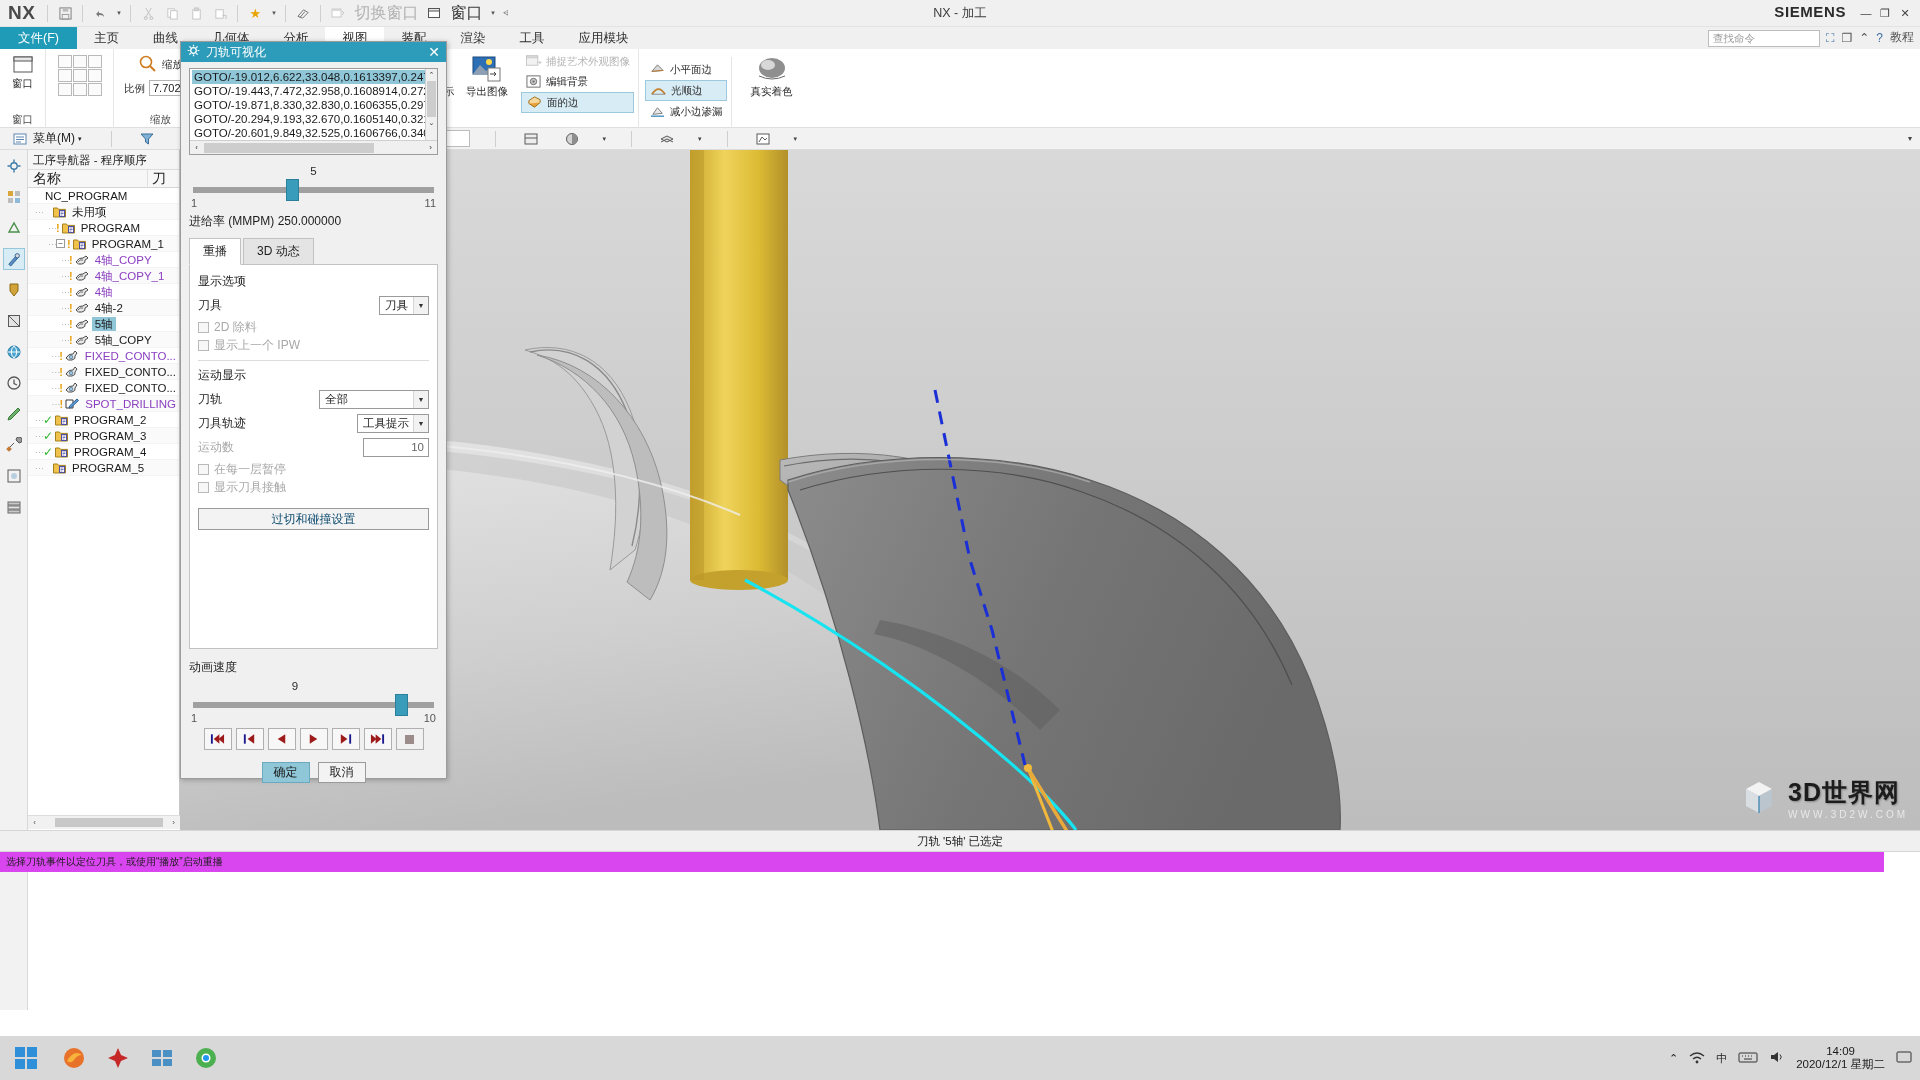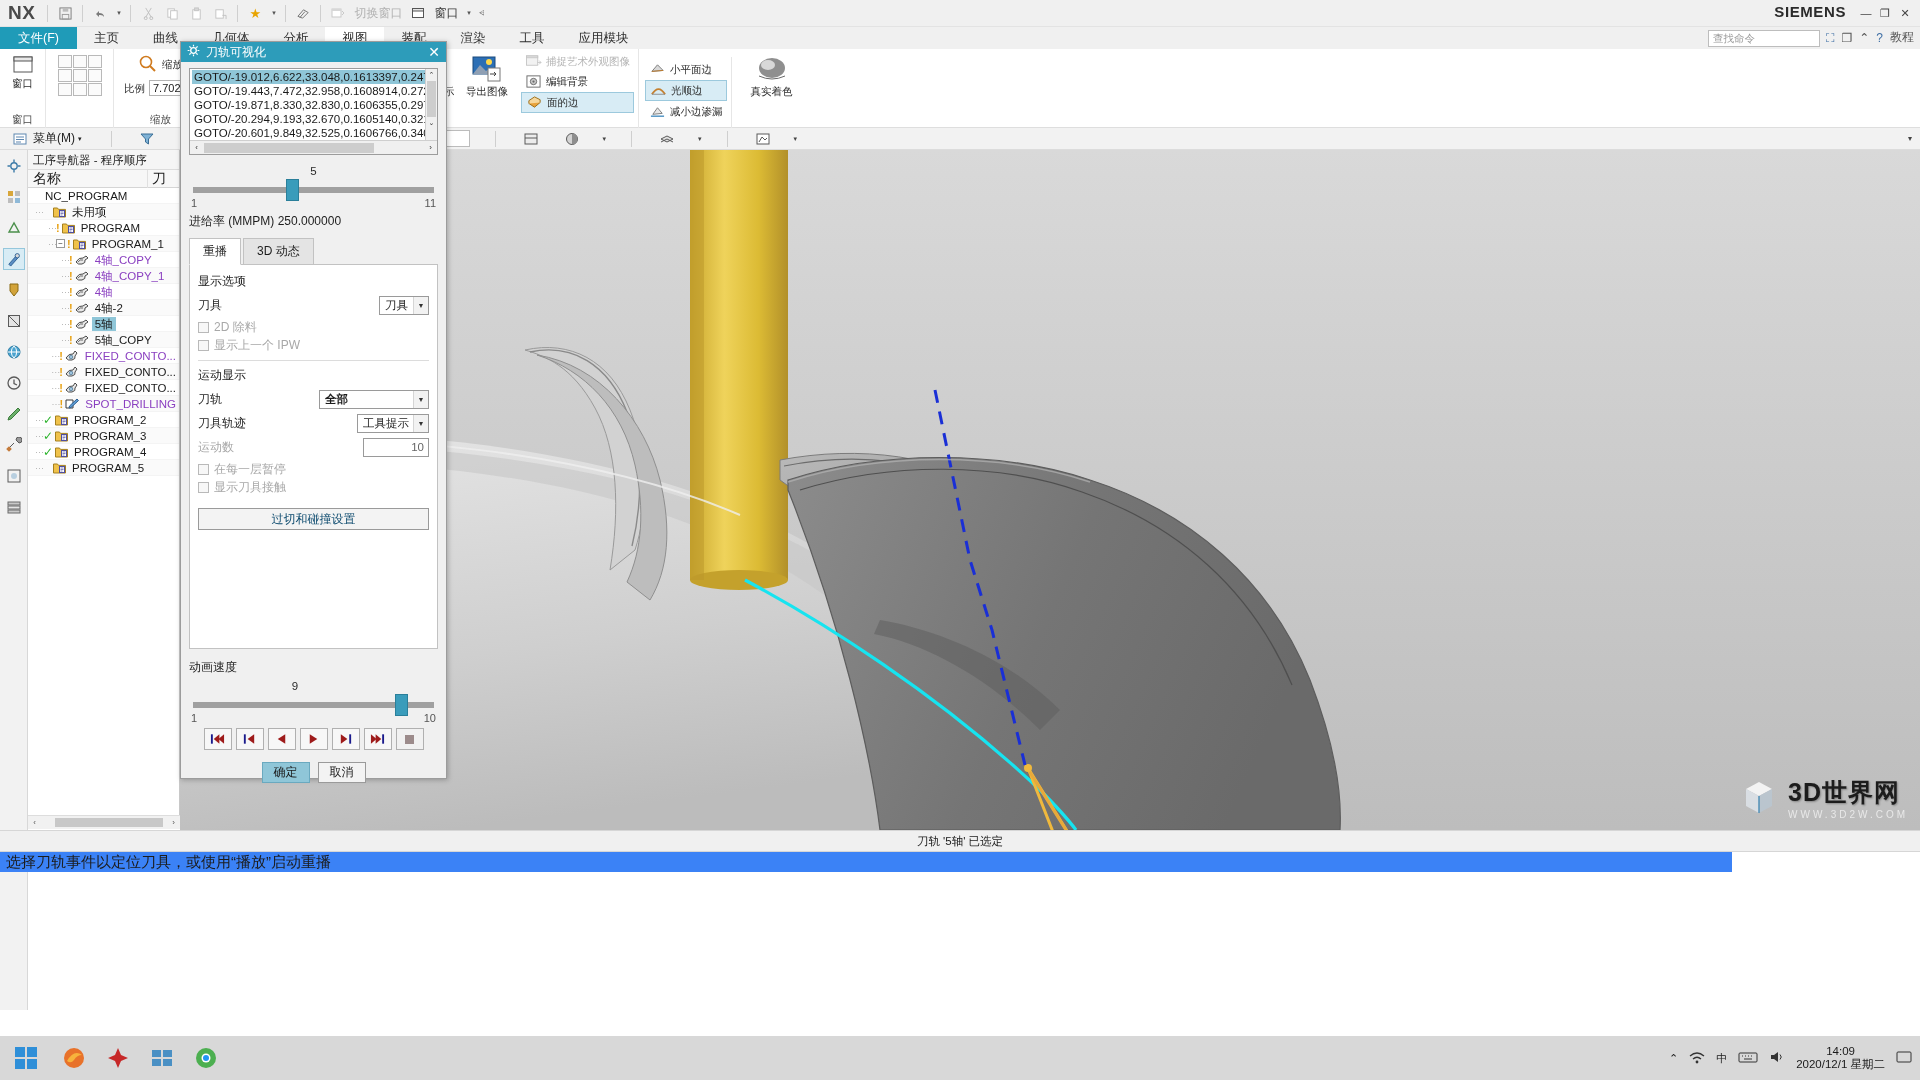--- a/index.html
+++ b/index.html
@@ -18,21 +18,21 @@
     position:absolute; left:0; top:0; width:1920px; height:27px;
     background:#f0f0f0; border-bottom:1px solid #e3e3e3;
     display:flex; align-items:center; gap:2px; padding-left:8px;
   }
   .nx-logo { font-size:19px; font-weight:bold; color:#4a4a4a; letter-spacing:0.5px; padding-right:6px; }
   .qab-sep { width:1px; height:17px; background:#cfcfcf; margin:0 4px; }
   .qab-btn { width:22px; height:21px; display:flex; align-items:center; justify-content:center;
              color:#5a5a5a; font-size:13px; cursor:default; }
   .qab-btn.star { color:#e8a400; }
   .qab-caret { font-size:7px; color:#555; width:11px; display:flex; align-items:center; justify-content:center;}
-  .qab-text { font-size:12px; color:#3a3a3a; padding:0 3px;}
+  .qab-text { font-size:16px; color:#3a3a3a; padding:0 3px;}
   .qab-text.dim { color:#b2b2b2; }
   .win-title {
     position:absolute; left:0; top:0; width:1920px; height:27px;
     line-height:27px; text-align:center; font-size:12.5px; color:#3c3c3c; pointer-events:none;
   }
   .siemens {
     position:absolute; right:74px; top:3px; font-size:15px; letter-spacing:0.6px;
     color:#2b2b2b; font-weight:600;
   }
   .wctl { position:absolute; top:3px; display:flex; gap:3px; }
@@ -309,20 +309,21 @@
     <div class="qab-btn">
       <svg width="14" height="12" viewBox="0 0 14 12">
           <rect x="1.5" y="1.5" width="11" height="9" fill="#fff" stroke="#555"></rect>
           <rect x="1.5" y="1.5" width="11" height="2.5" fill="#e6e6e6" stroke="#555"></rect>
         </svg>
     </div>
     <div class="qab-text">窗口</div>
     <div class="qab-caret">▾</div>
     <div class="qab-caret">⩤</div>
   </div>
+  <div class="win-title">NX - 加工</div>
   <div class="siemens">SIEMENS</div>
   <div class="wctl" style="right:44px;">
       <span>—</span>
     </div>
   <div class="wctl" style="right:25px;">
       <span>❐</span>
     </div>
   <div class="wctl" style="right:5px;">
       <span>✕</span>
     </div>
@@ -1011,22 +1012,22 @@
       <div>
         <div class="wm-text">3D世界网</div>
         <div class="wm-sub">WWW.3D2W.COM</div>
       </div>
     </div>
   </div>
 
   <div class="statusbar">
     <div class="sb-mid">刀轨 '5轴' 已选定</div>
   </div>
-  <div style="position:absolute;left:0;top:852px;width:1732px;height:20px;background:#3b82f6;
-              font-size:15px;color:#1c1c1c;display:flex;align-items:center;padding-left:6px;">
+  <div style="position:absolute;left:0;top:852px;width:1884px;height:20px;background:#d946ef;
+              font-size:10px;color:#1c1c1c;display:flex;align-items:center;padding-left:6px;">
     <span>选择刀轨事件以定位刀具，或使用“播放”启动重播</span>
   </div>
 
   <div class="dlg">
     <div class="dlg-title">
       <span>
         <svg width="13" height="13" viewBox="0 0 14 14">
             <circle cx="7" cy="7" r="3" fill="none" stroke="#fff" stroke-width="1.4"></circle>
             <path d="M7 0.7 v2 M7 11.3 v2 M0.7 7 h2 M11.3 7 h2 M2.6 2.6 l1.4 1.4 M10 10 l1.4 1.4 M11.4 2.6 l-1.4 1.4 M4 10 l-1.4 1.4" stroke="#fff" stroke-width="1.3"></path>
           </svg>
@@ -1092,21 +1093,21 @@
           <span class="box"></span>
           <span>显示上一个 IPW</span>
         </div>
 
         <div class="hr"></div>
 
         <div class="sect">运动显示</div>
 
         <div class="frow">
           <span class="lab">刀轨</span>
-          <span class="ctl combo" style="width:110px;font-weight:bold;">
+          <span class="ctl combo" style="width:110px;">
             <span class="cv">全部</span>
             <span class="ca">▼</span>
           </span>
         </div>
 
         <div class="frow">
           <span class="lab">刀具轨迹</span>
           <span class="ctl combo" style="width:72px;">
             <span class="cv">工具提示</span>
             <span class="ca">▼</span>

